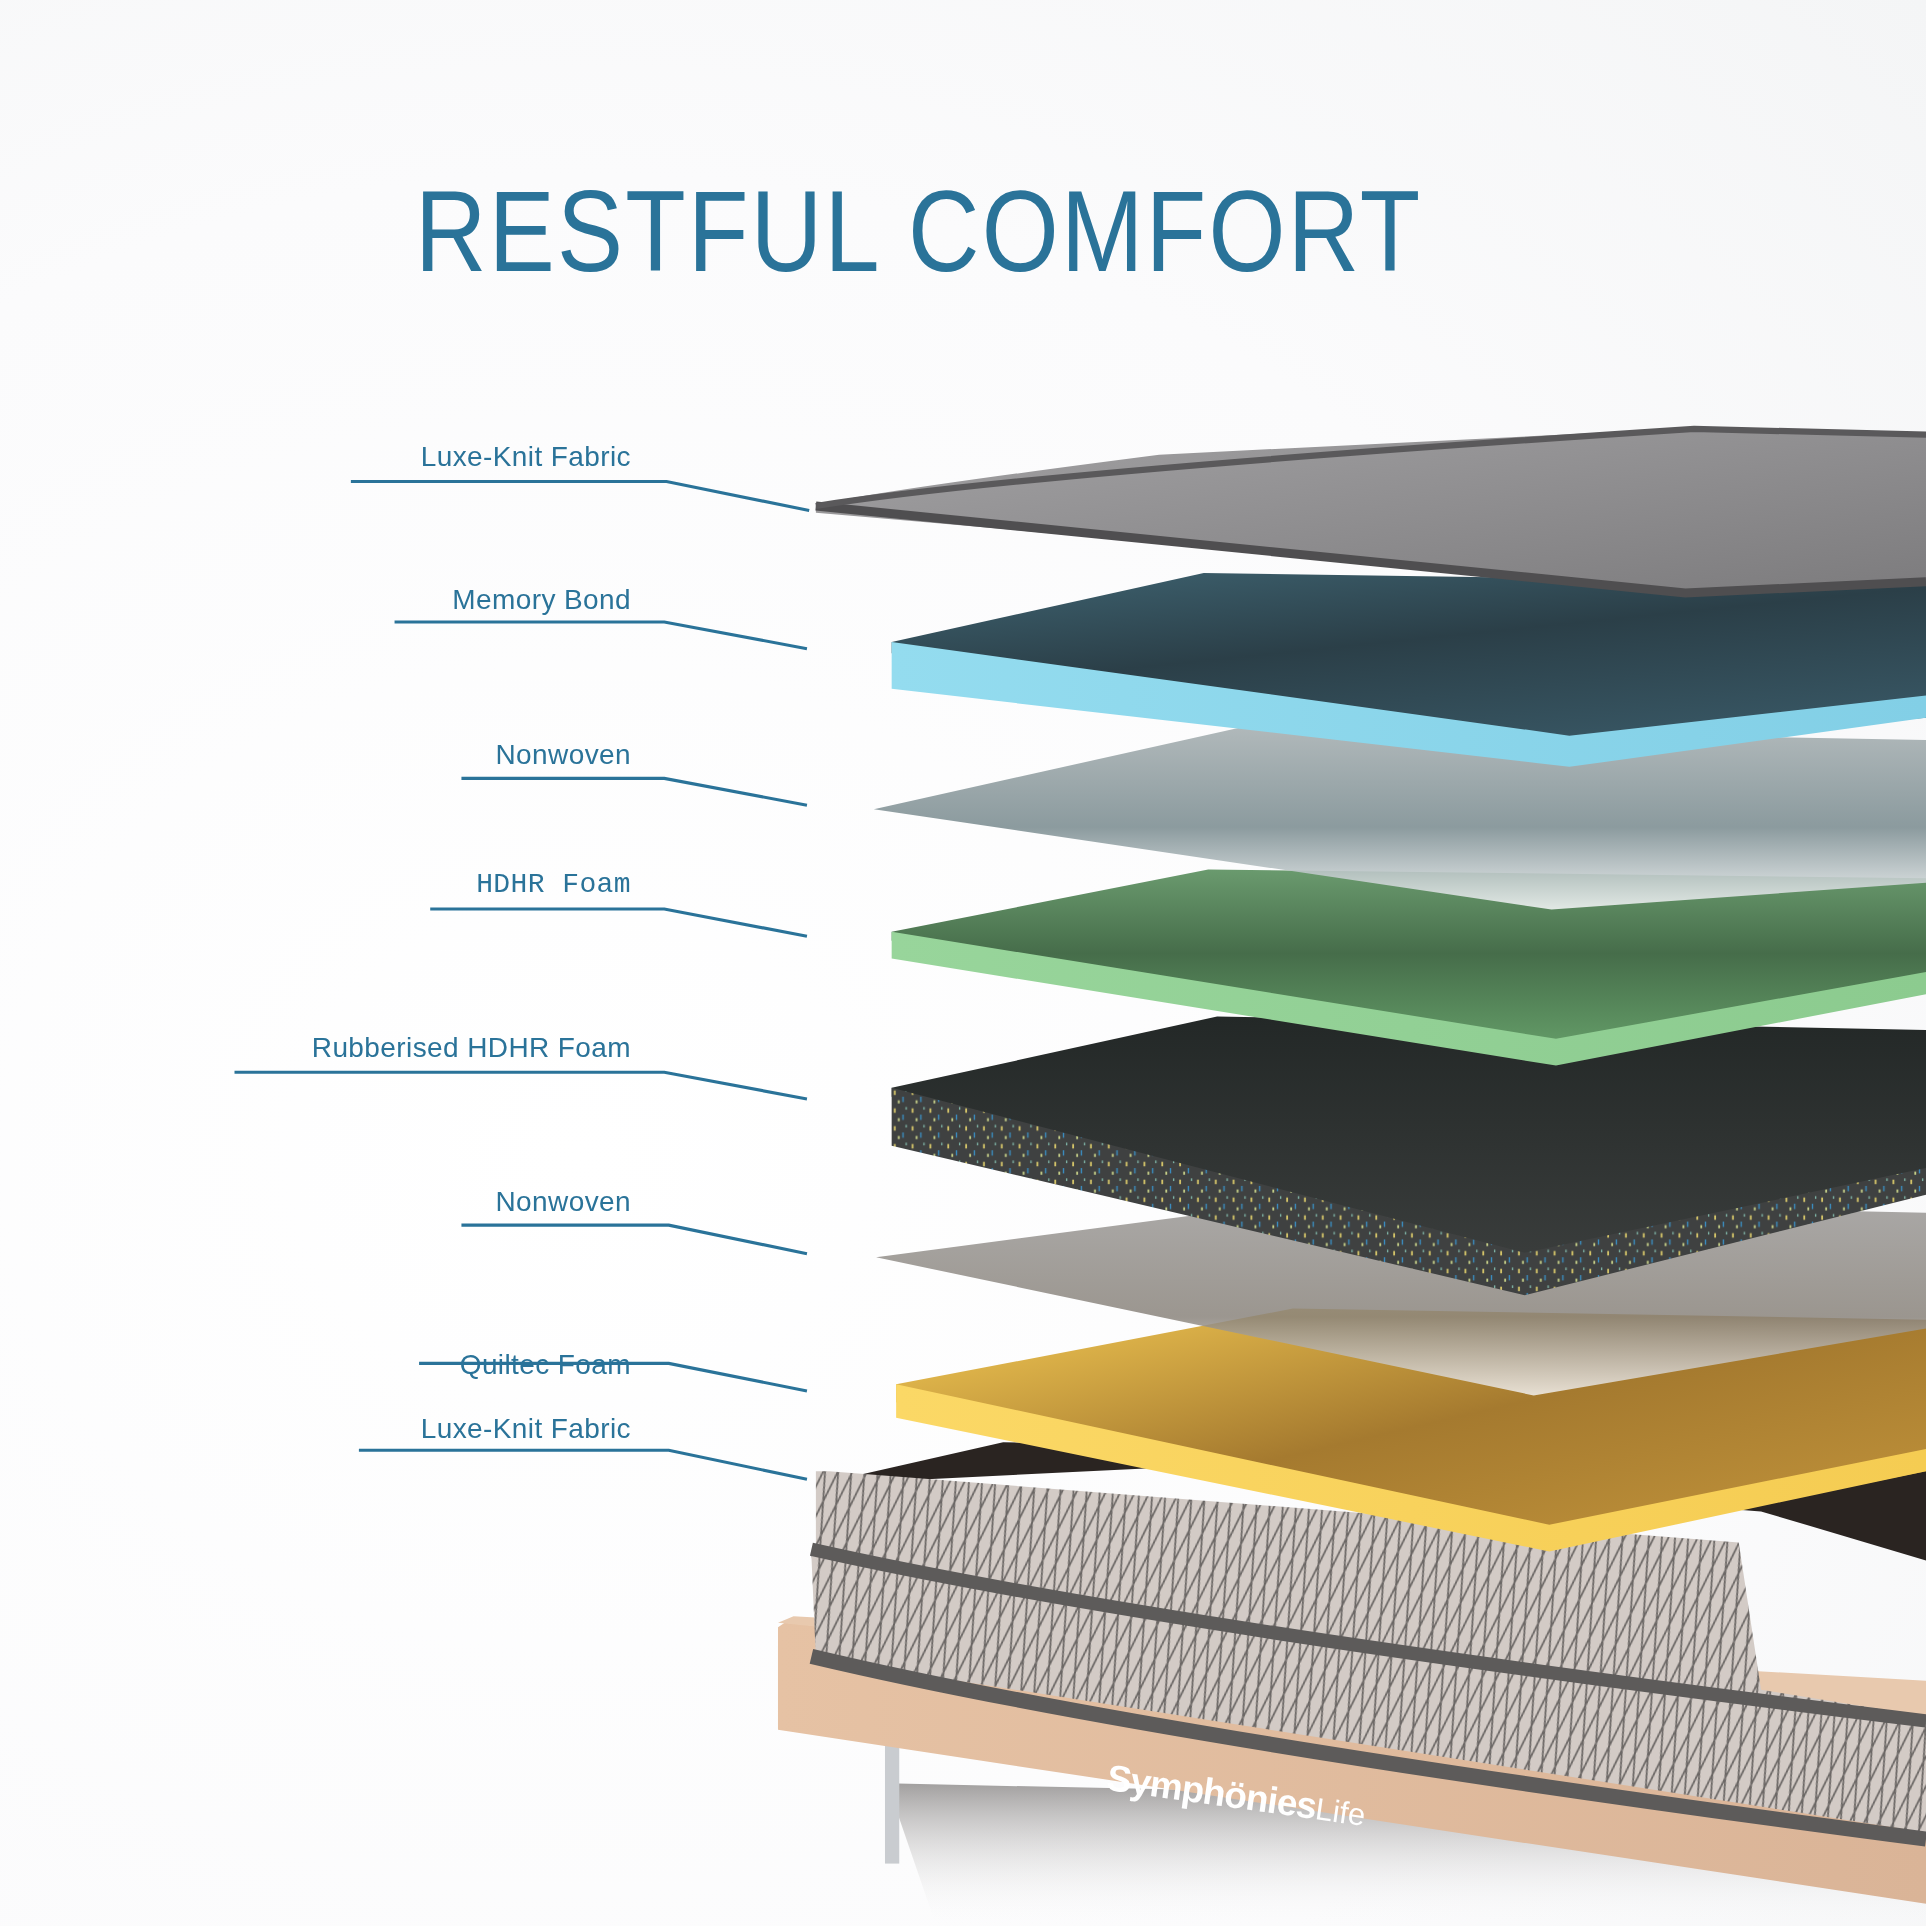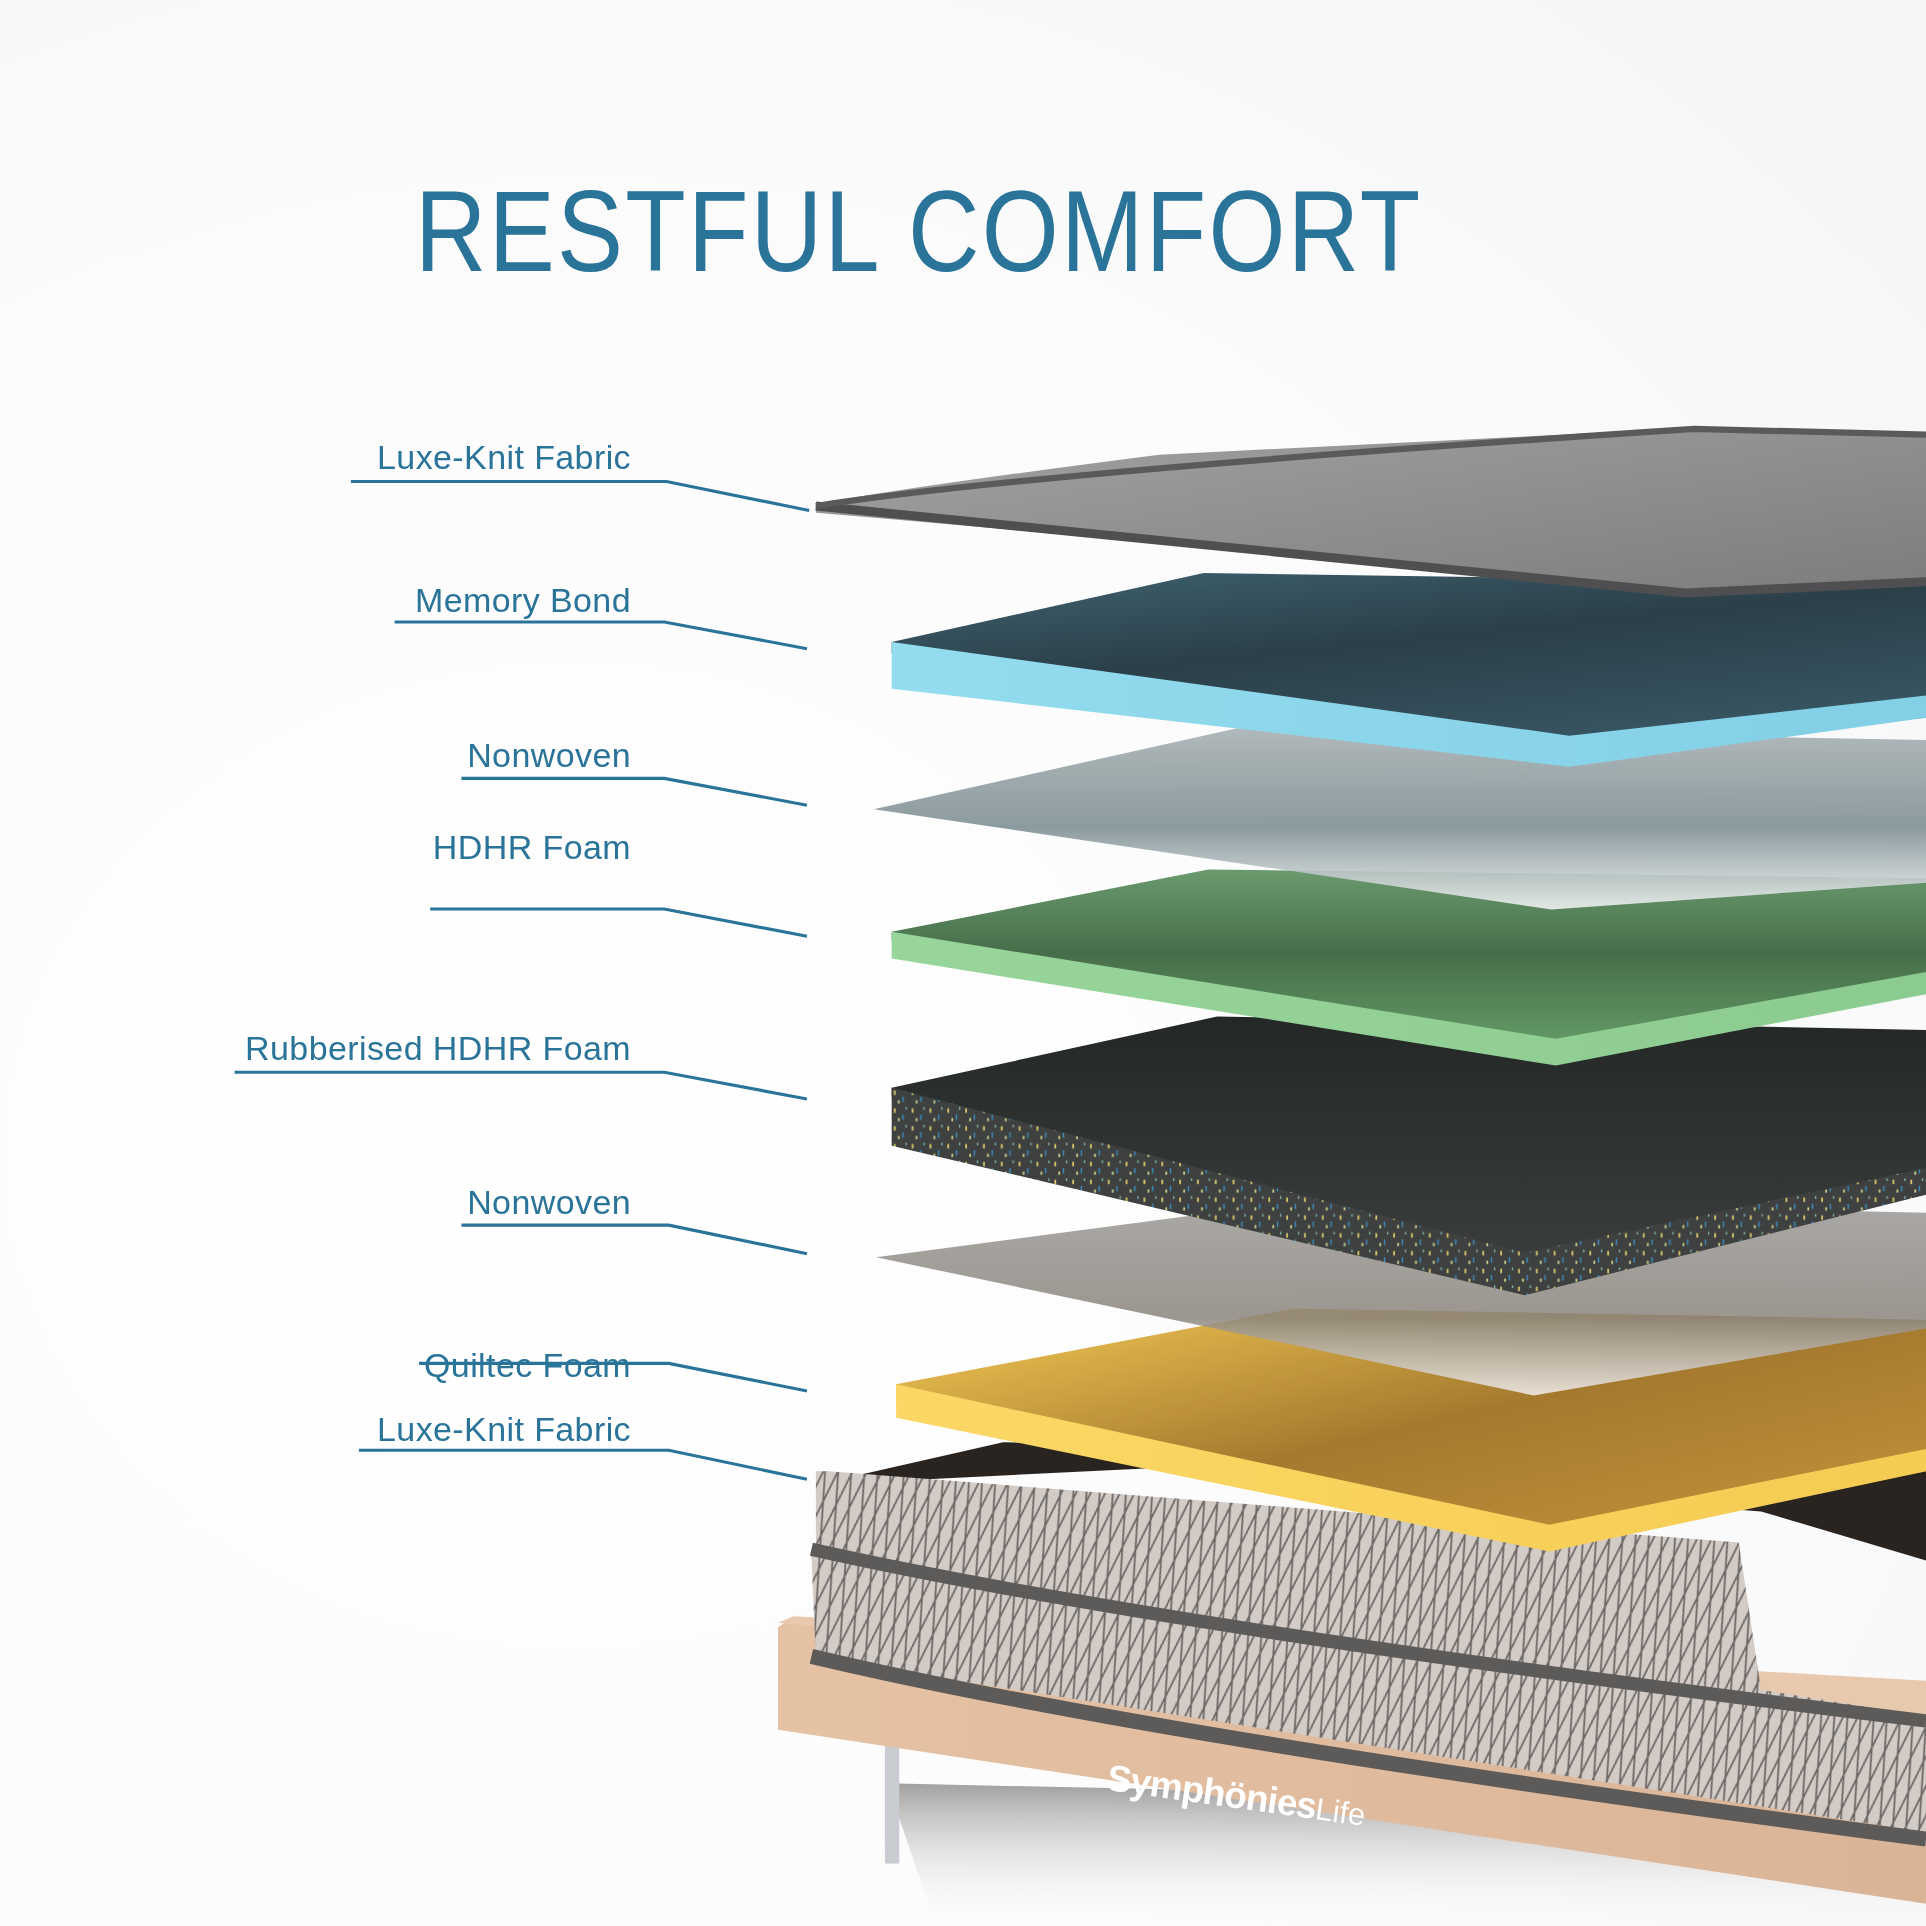--- a/index.html
+++ b/index.html
@@ -4,21 +4,21 @@
 <style>
   html, body { margin: 0; padding: 0; background: #ffffff; }
   body { width: 1926px; height: 1926px; position: relative; overflow: hidden;
          font-family: "Liberation Sans", sans-serif; }
   .stage { position: absolute; left: 0; top: 0; width: 1926px; height: 1926px;
            background: radial-gradient(ellipse at 30% 60%, #ffffff 0%, #fbfbfc 60%, #f4f5f6 100%); }
   .title { position: absolute; left: 415px; top: 174px; width: 1070px;
            font-size: 115px; line-height: 115px; letter-spacing: 2.7px;
            color: #2a7399; font-weight: 400; white-space: nowrap;
            transform: scaleX(0.86); transform-origin: left top; }
-  .label { position: absolute; right: 1295px; font-size: 34px; line-height: 36px;
+  .label { position: absolute; right: 1295px; font-size: 28px; line-height: 36px;
            color: #2a7399; white-space: nowrap; letter-spacing: 0.4px; }
   svg.art { position: absolute; left: 0; top: 0; }
   .brand { position: absolute; left: 1110px; top: 1757px; font-size: 37px;
            color: #ffffff; font-weight: 700; white-space: nowrap;
            transform: rotate(8deg); transform-origin: left top; letter-spacing: -0.9px; }
   .brand .life { font-weight: 400; font-size: 31px; letter-spacing: 0; }
 </style>
 </head>
 <body>
 
@@ -147,21 +147,21 @@
     <g>
       <path d="M1830,1135 Q1900,1110 2600,1020 L3800,960 L4320,975 L4320,1310 L3780,1335 Q3000,1250 1830,1150 Z" fill="url(#gTopCover)"></path>
       <path d="M1830,1135 Q2600,1210 3780,1330 L4320,1305" stroke="#4f4e50" stroke-width="20" fill="none"></path>
       <path d="M1830,1135 Q2300,1060 3800,962 L4320,975" stroke="#5a595b" stroke-width="14" fill="none"></path>
     </g>
   </svg>
 
   <div class="label" style="top:439px;">Luxe-Knit Fabric</div>
   <div class="label" style="top:582px;">Memory Bond</div>
   <div class="label" style="top:737px;">Nonwoven</div>
-  <div class="label" style="top:829px;">HDHR Foam</div>
+  <div class="label" style="top:867px;font-family:Liberation Mono, monospace;">HDHR Foam</div>
   <div class="label" style="top:1030px;">Rubberised HDHR Foam</div>
   <div class="label" style="top:1184px;">Nonwoven</div>
   <div class="label" style="top:1347px;">Quiltec Foam</div>
   <div class="label" style="top:1411px;">Luxe-Knit Fabric</div>
 
   <div class="brand"><span>Symphönies</span><span class="life">Life</span></div>
 
 </div>
 
 

